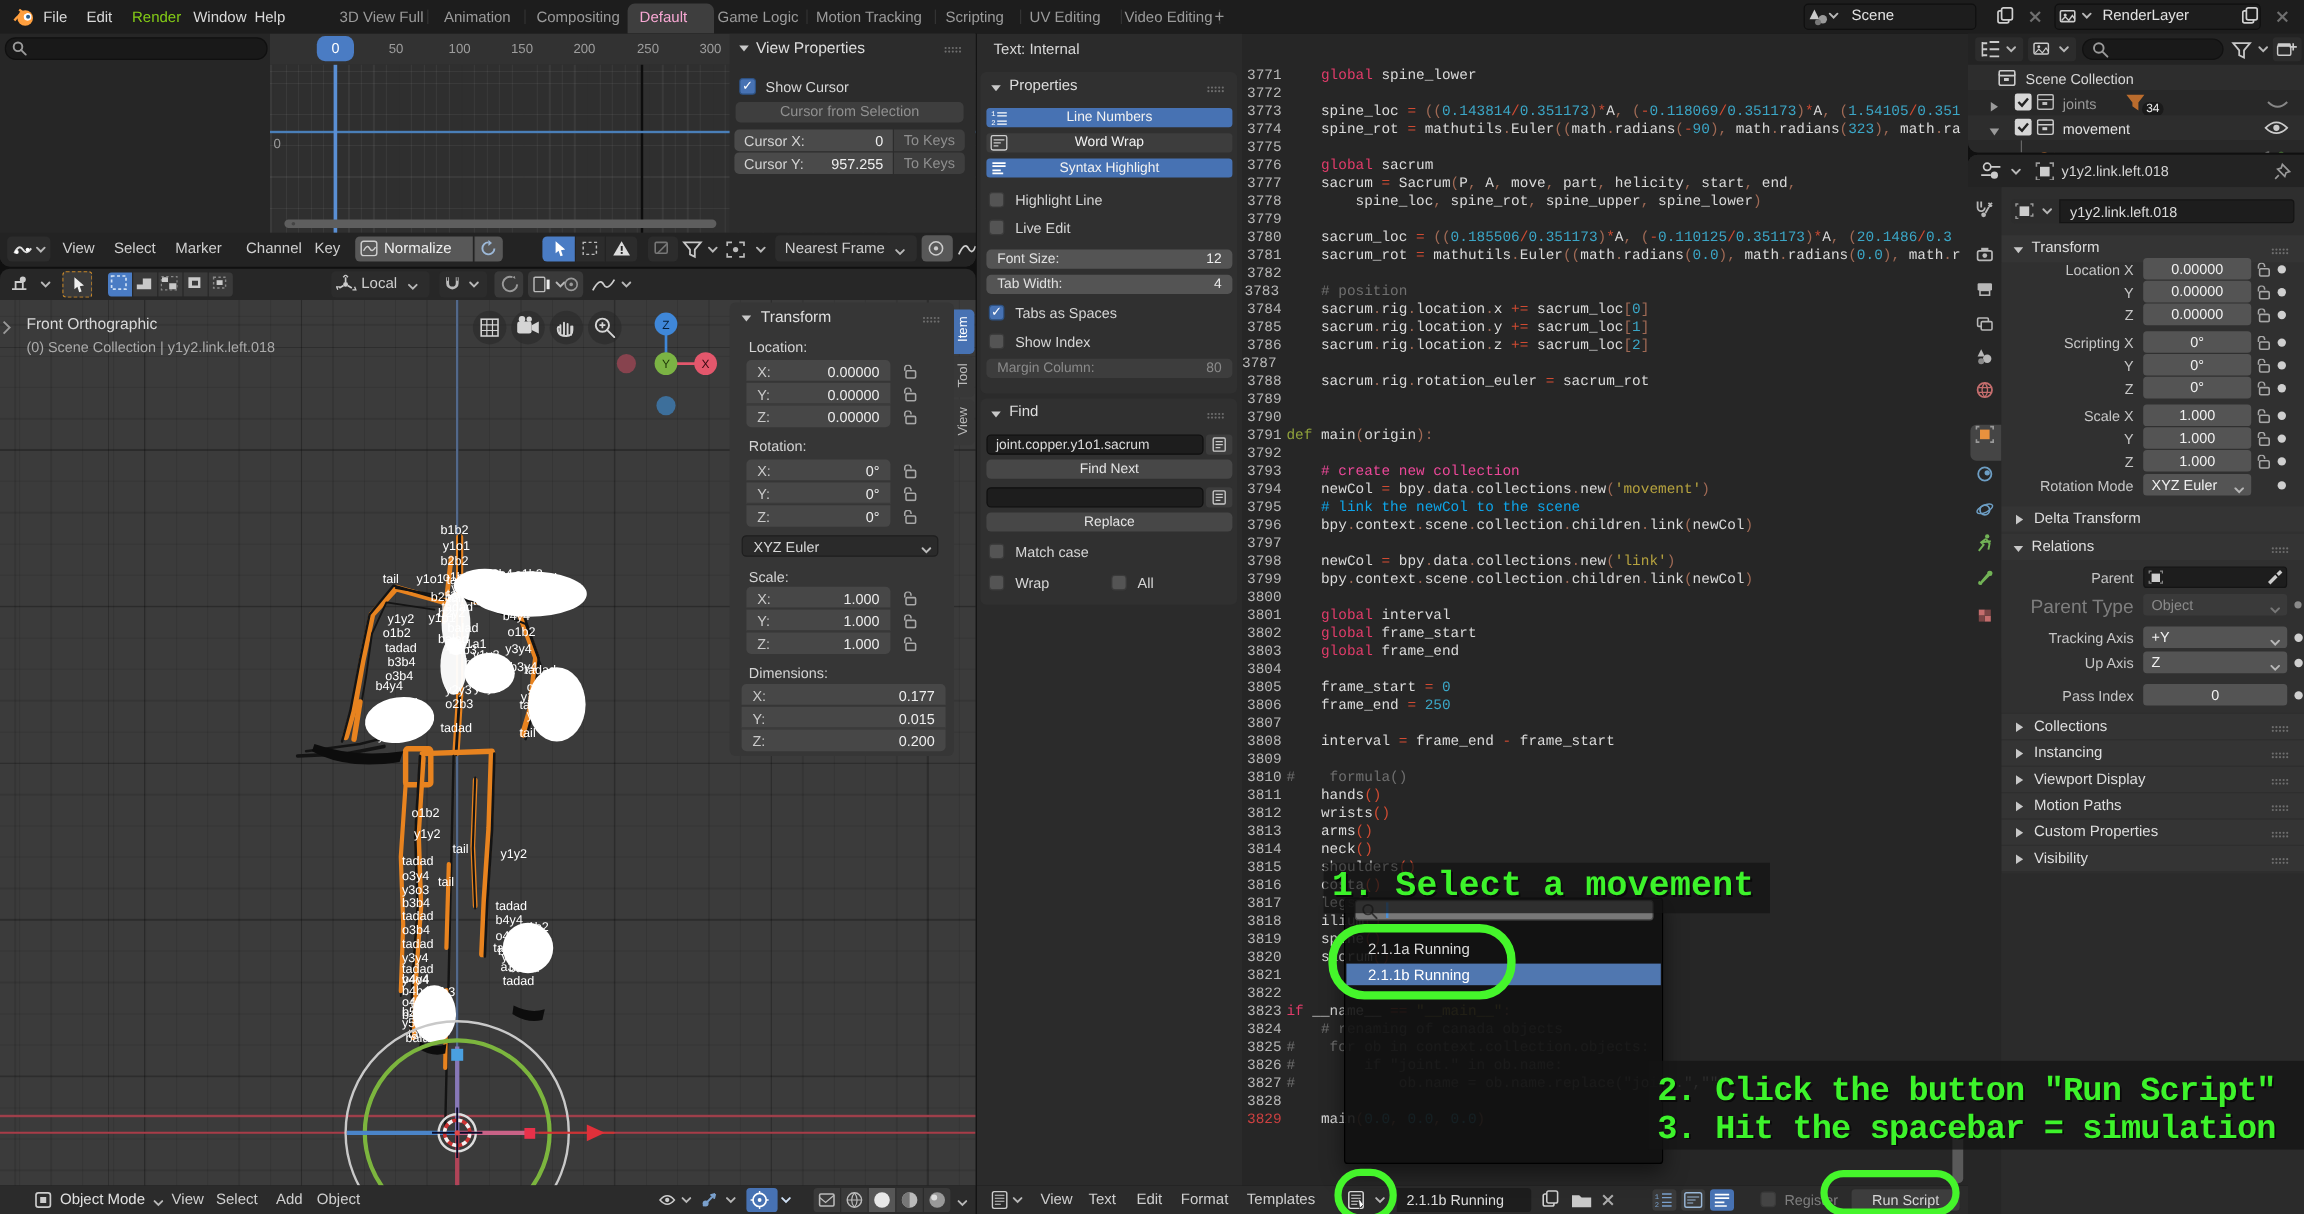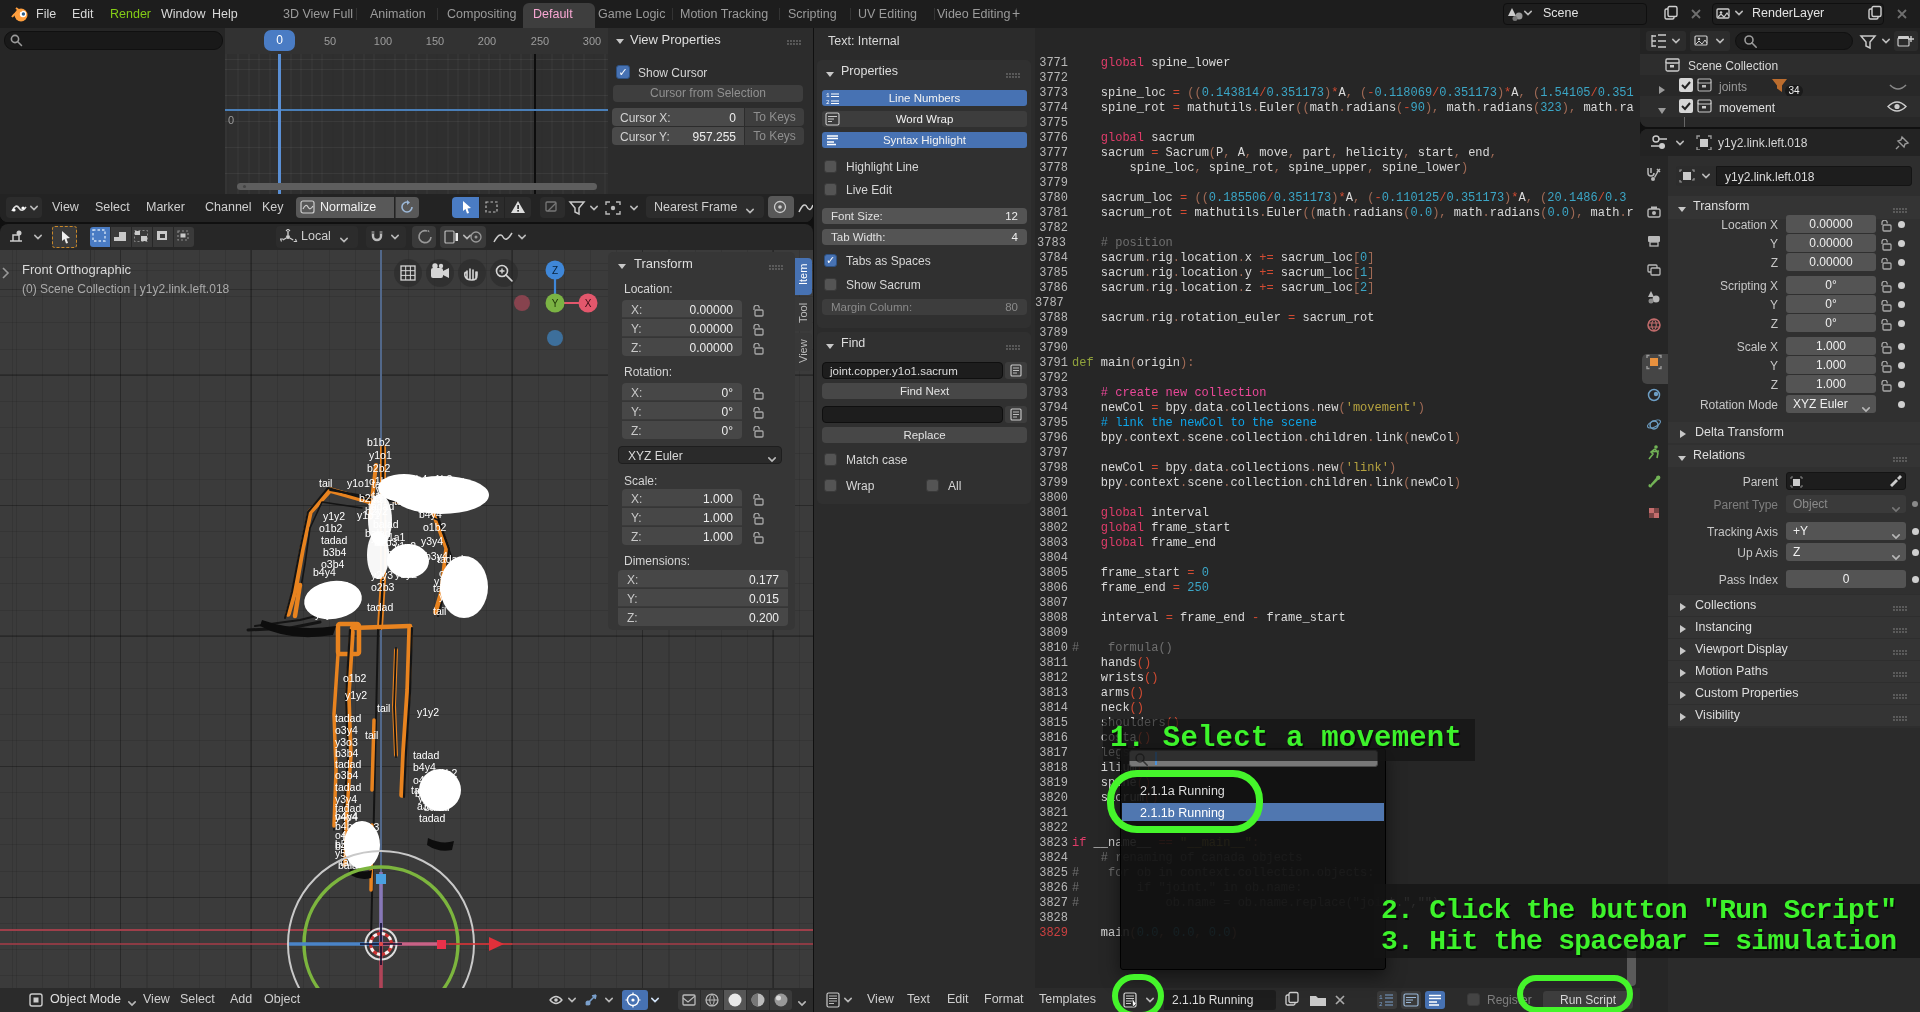--- a/index.html
+++ b/index.html
@@ -675,21 +675,21 @@
     <span style="position:absolute;left:9px;top:1.5px;color:#e0e0e0;font-size:11.5px">Font Size:</span>
     <span style="position:absolute;right:9px;top:1.5px;font-size:11.5px">12</span>
   </div>
 <div class="a fld" style="left:822px;top:229px;width:205px;height:16px;background:#545454">
     <span style="position:absolute;left:9px;top:1.5px;color:#e0e0e0;font-size:11.5px">Tab Width:</span>
     <span style="position:absolute;right:9px;top:1.5px;font-size:11.5px">4</span>
   </div>
 <div class="a cb cbon" style="left:824px;top:254px;width:13px;height:13px;line-height:11px">✓</div>
 <div class="a lab" style="left:846px;top:254px;color:#d6d6d6">Tabs as Spaces</div>
 <div class="a cb" style="left:824px;top:278px;width:13px;height:13px"></div>
-<div class="a lab" style="left:846px;top:278px;color:#d6d6d6">Show Sacrum</div>
+<div class="a lab" style="left:846px;top:278px;color:#d6d6d6">Show Index</div>
 <div class="a fld" style="left:822px;top:299px;width:205px;height:16px;background:#3d3d3d">
     <span style="position:absolute;left:9px;top:1.5px;color:#8a8a8a;font-size:11.5px">Margin Column:</span>
     <span style="position:absolute;right:9px;top:1.5px;color:#8a8a8a;font-size:11.5px">80</span>
   </div>
 <div class="a" style="left:817px;top:332px;width:214px;height:172px;background:#303030;border-radius:5px"></div>
 <div class="a" style="left:824px;top:339px"><svg width="12" height="12" viewBox="0 0 12 12" style="">
       <path d="M2,3 l4,5 l4,-5 z" fill="#c8c8c8"></path>
     </svg></div>
 <div class="a hdrtxt" style="left:841px;top:336px">Find</div>
 <div class="a" style="left:1005px;top:340px"><svg width="18" height="10" viewBox="0 0 18 10" style="">
@@ -1101,21 +1101,21 @@
 <div class="a" style="left:28px;top:338px;width:252px;height:127px;background:#303030"></div>
 <div class="a" style="left:28px;top:346px;width:110px;text-align:right;color:#c6c6c6;font-size:12px">Parent</div>
 <div class="a" style="left:146px;top:343px;width:120px;height:18px;background:#1d1d1d;border:1px solid #141414;border-radius:3px"></div>
 <div class="a" style="left:150px;top:346px"><svg width="14" height="13" viewBox="0 0 14 13" style="">
         <rect x="3" y="3" width="7" height="7" fill="#ccc"></rect>
         <path d="M1,3 v-2 h2 M10,1 h2 v2 M12,9 v2 h-2 M3,11 h-2 v-2" stroke="#888" stroke-width="1" fill="none"></path>
       </svg></div>
 <div class="a" style="left:248px;top:345px"><svg width="16" height="14" viewBox="0 0 16 14" style="">
         <path d="M2,11 l6,-6 l2,2 l-6,6 z M9,4 l3,-3 l2,2 l-3,3 z" fill="#ccc"></path>
       </svg></div>
-<div class="a" style="left:28px;top:369px;width:110px;text-align:right;color:#7e7e7e;font-size:12px">Parent Type</div>
+<div class="a" style="left:28px;top:369px;width:110px;text-align:right;color:#7e7e7e;font-size:16px">Parent Type</div>
 <div class="a" style="left:146px;top:366px;width:120px;height:18px;background:#3a3a3a;border-radius:3px">
       <span style="position:absolute;left:7px;top:2px;color:#8a8a8a;font-size:12px">Object</span>
     </div>
 <div class="a" style="left:250px;top:372px"><svg width="14" height="8" viewBox="0 0 14 8" style="">
         <path d="M2.8,0.8999999999999999 l3.2,3.2 l3.2,-3.2" stroke="#777" stroke-width="1.6" fill="none" stroke-linecap="round"></path>
       </svg></div>
 <div class="a" style="left:272px;top:372px;width:6px;height:6px;background:#8a8a8a;border-radius:3px"></div>
 <div class="a" style="left:28px;top:396px;width:110px;text-align:right;color:#c6c6c6;font-size:12px">Tracking Axis</div>
 <div class="a" style="left:146px;top:393px;width:120px;height:18px;background:#545454;border-radius:3px">
       <span style="position:absolute;left:7px;top:2px;color:#f0f0f0;font-size:12px">+Y</span>

